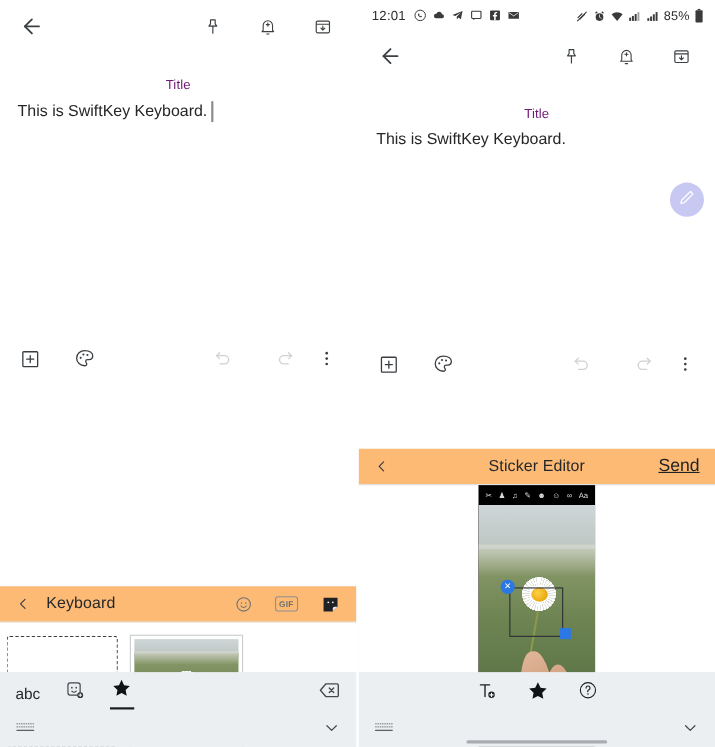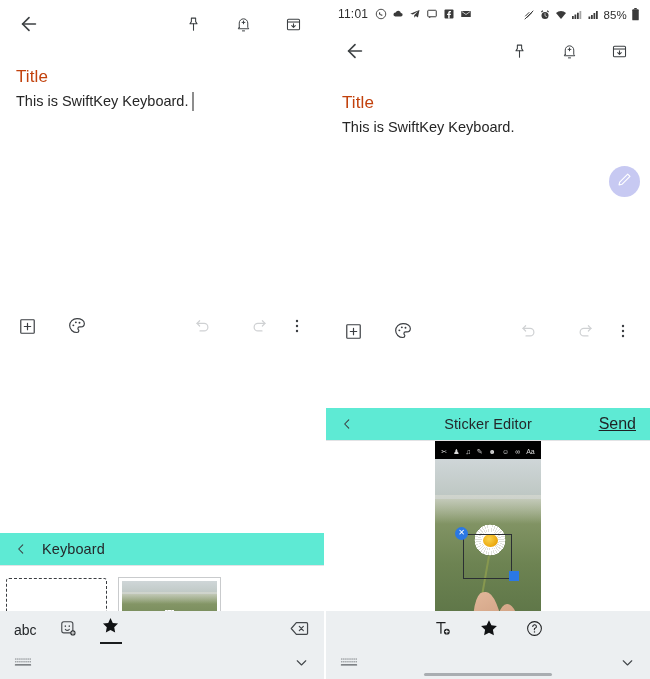--- a/index.html
+++ b/index.html
@@ -38,22 +38,23 @@
   .icon-btn {
     width: 30px; height: 30px; display: flex; align-items: center;
     justify-content: center; color: #3c4043;
   }
   .icon-btn svg { display: block; }
   .appbar .icon-group { display: flex; align-items: center; gap: 20px; margin-right: 2px; }
 
   
   .note { padding: 16px 16px 0 16px; position: relative; }
   .note-title {
-    font-size: 17px; color: #c2410c; line-height: 26px;
+    font-size: 12px; color: #701a75; line-height: 26px;
     letter-spacing: .1px;
+    text-align: center;
   }
   .note-body {
     font-size: 14.5px; color: #262626;
     line-height: 22px; display: flex; align-items: center;
   }
   .caret {
     display: inline-block; width: 1.5px; height: 19px;
     background: #8d8d8d; margin-left: 4px;
   }
   .fab {
@@ -72,21 +73,21 @@
   .note-toolbar .grp-left { display: flex; align-items: center; gap: 20px; }
   .note-toolbar .grp-mid  { display: flex; align-items: center; gap: 26px; margin-left: 96px; }
   .note-toolbar .grp-right{ margin-left: auto; }
   .dim { color: #cfd1d3; }
   .dark { color: #3a3d41; }
 
   
   .kbd { position: absolute; left: 0; right: 0; bottom: 0; background: #eceff1; }
 
   .kbd-head {
-    height: 33px; background: #5eead4; display: flex; align-items: center;
+    height: 33px; background: #fdba74; display: flex; align-items: center;
     padding: 0 14px; border-bottom: 1px solid #e2e3e5;
   }
   .kbd-head .back { color: #3b3d40; display: flex; align-items: center; }
   .kbd-head .title {
     font-size: 14.5px; color: #25282b; margin-left: 14px; letter-spacing: .1px;
   }
   .kbd-head .title.center { position: absolute; left: 0; right: 0; text-align: center; margin: 0; pointer-events: none; }
   .kbd-head .tools { margin-left: auto; display: flex; align-items: center; gap: 20px; }
   .kbd-head .send { margin-left: auto; font-size: 16px; color: #1f2124; text-decoration: underline; }
 
@@ -303,20 +304,39 @@
     </div>
 
     <div class="kbd">
       <div class="kbd-head">
         <div class="back">
           <svg width="14" height="14" viewBox="0 0 24 24" fill="none" stroke="currentColor" stroke-width="1.8" stroke-linecap="round" stroke-linejoin="round">
               <path d="M15 5l-7 7 7 7"></path>
             </svg>
         </div>
         <div class="title">Keyboard</div>
+        <div class="tools">
+          <div class="icon-btn" style="width:auto;height:auto;color:#6f7275;">
+            <svg width="17" height="17" viewBox="0 0 24 24" fill="none" stroke="currentColor" stroke-width="1.4">
+                <circle cx="12" cy="12" r="8.6"></circle>
+                <circle cx="9.2" cy="10" r=".95" fill="currentColor" stroke="none"></circle>
+                <circle cx="14.8" cy="10" r=".95" fill="currentColor" stroke="none"></circle>
+                <path d="M8.6 14c.9 1.3 2.1 2 3.4 2s2.5-.7 3.4-2" stroke-linecap="round"></path>
+              </svg>
+          </div>
+          <div class="gifbox">GIF</div>
+          <div class="icon-btn" style="width:auto;height:auto;color:#1f2124;">
+            <svg width="19" height="19" viewBox="0 0 24 24" fill="currentColor">
+                <path d="M4 4.4h16v10.2l-5.4 5.4H4V4.4z"></path>
+                <path d="M20 14.6h-3.4a2 2 0 0 0-2 2V20" fill="#ececee"></path>
+                <circle cx="9.4" cy="9.6" r="1.1" fill="#ececee"></circle>
+                <circle cx="14.6" cy="9.6" r="1.1" fill="#ececee"></circle>
+              </svg>
+          </div>
+        </div>
       </div>
 
       <div class="gallery">
         <div class="tile-add">
           <span>
             <svg width="22" height="22" viewBox="0 0 24 24" fill="none" stroke="#1f2124" stroke-width="1.5" stroke-linejoin="round">
                 <path d="M3 8.2h3.4L8 6h6l1.6 2.2H19a1 1 0 0 1 1 1v8a1 1 0 0 1-1 1H4a1 1 0 0 1-1-1v-8a1 1 0 0 1 1-1z"></path>
                 <circle cx="11.5" cy="13" r="3.2"></circle>
                 <circle cx="18.4" cy="16.6" r="3.1" fill="#1f2124" stroke="#fff" stroke-width="1"></circle>
                 <path d="M18.4 15.1v3M16.9 16.6h3" stroke="#fff" stroke-width="1" stroke-linecap="round"></path>
@@ -384,21 +404,21 @@
       </div>
     </div>
   </div>
 
   <div class="panel-gap"></div>
 
   <div class="panel panel-right">
 
     <div class="statusbar">
       <div class="sb-left">
-        <span class="sb-time">11:01</span>
+        <span class="sb-time">12:01</span>
         <span class="sb-ic">
           <svg viewBox="0 0 24 24" fill="none" stroke="#3a3a3a" stroke-width="1.8">
               <circle cx="12" cy="12" r="9.5"></circle>
               <path d="M8.6 8.8c.6-.5 1.3-.3 1.6.3l.6 1.2-.8.9c.5 1 1.2 1.8 2.3 2.3l.9-.8 1.3.6c.6.3.7 1 .2 1.6-1.3 1.3-4 .1-5.3-1.2s-2.1-3.6-.8-4.9z" fill="#3a3a3a" stroke="none"></path>
             </svg>
         </span>
         <span class="sb-ic">
           <svg viewBox="0 0 24 24" fill="#3a3a3a">
               <path d="M6.5 17h11a3.6 3.6 0 0 0 .3-7.2A5.4 5.4 0 0 0 7.4 9 3.9 3.9 0 0 0 6.5 17z"></path>
             </svg>

